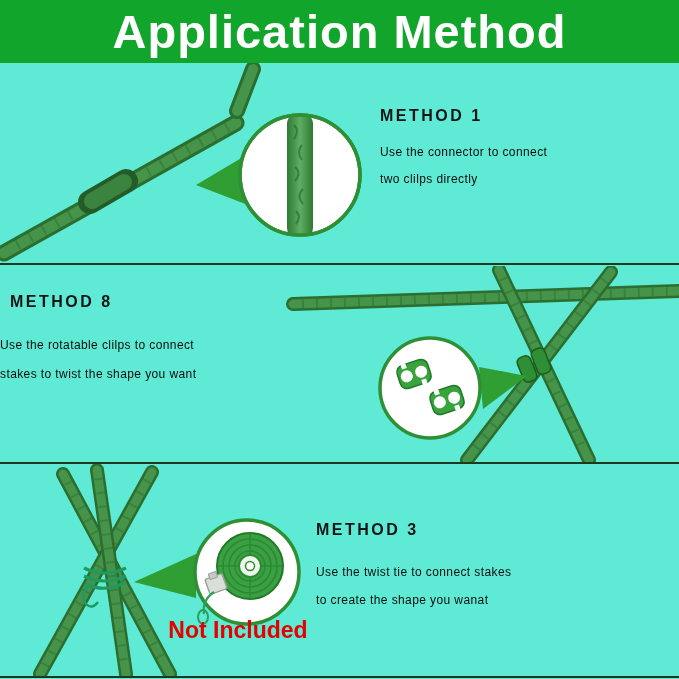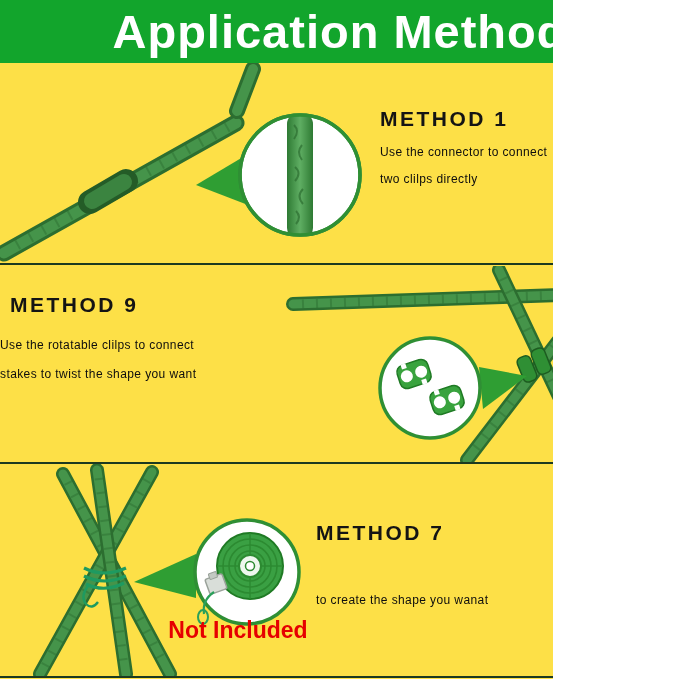--- a/index.html
+++ b/index.html
@@ -1,32 +1,32 @@
 <!DOCTYPE html>
 <html><head>
 <meta charset="utf-8">
 <style>
   * { margin:0; padding:0; box-sizing:border-box; }
   html,body { background:#ffffff; }
   .page {
-    position:relative; width:553px; height:679px; background:#fde047;
+    position:relative; width:679px; height:679px; background:#5eead4;
     overflow:hidden; font-family:"Liberation Sans", sans-serif;
   }
   .banner {
     position:absolute; left:0; top:0; width:679px; height:63px;
     background:#12a52c; display:flex; align-items:center; justify-content:center;
   }
   .banner h1 {
     color:#ffffff; font-size:47px; font-weight:bold; letter-spacing:1px;
     white-space:nowrap;
   }
   .gfx { position:absolute; }
   .divider { position:absolute; left:0; width:679px; height:2px; background:#1c3a20; }
   .m-head {
-    position:absolute; font-size:21px; font-weight:bold; letter-spacing:2.5px;
+    position:absolute; font-size:16px; font-weight:bold; letter-spacing:2.5px;
     color:#141414; white-space:nowrap;
   }
   .m-body {
     position:absolute; font-size:12px; line-height:27px; color:#0d0d0d;
     letter-spacing:0.4px; white-space:nowrap;
   }
   .not-included {
     position:absolute; left:148px; top:617px; width:180px; text-align:center;
     font-size:23px; font-weight:bold; color:#e60000; white-space:nowrap;
   }
@@ -120,21 +120,21 @@
     </g>
     <g transform="translate(447,134) rotate(-18)">
       <rect x="-16" y="-12" width="32" height="24" rx="7" fill="#39a33e" stroke="#1f7a24" stroke-width="1.5"></rect>
       <circle cx="-7.5" cy="0" r="6" fill="#ffffff"></circle>
       <circle cx="7.5" cy="0" r="6" fill="#ffffff"></circle>
       <rect x="-10" y="-13" width="5" height="5" fill="#ffffff"></rect>
       <rect x="5" y="8" width="5" height="5" fill="#ffffff"></rect>
     </g>
   </svg>
 
-  <h2 class="m-head" style="left:10px; top:293px;">METHOD 9</h2>
+  <h2 class="m-head" style="left:10px; top:293px;">METHOD 8</h2>
   <p class="m-body" style="left:0; top:331px; line-height:29px;">
     <span>Use the rotatable clilps to connect</span><br>
     <span>stakes to twist the shape you want</span>
   </p>
 
   <div class="divider" style="top:462px;"></div>
 
   <svg class="gfx" style="left:0; top:464px;" width="679" height="212" viewBox="0 0 679 212">
 
     <g>
@@ -172,23 +172,23 @@
       <circle cx="250" cy="102" r="4.5" fill="#ffffff" stroke="#2c8a31" stroke-width="1.5"></circle>
       <g transform="translate(216,120) rotate(-20)">
         <rect x="-9" y="-8" width="18" height="16" rx="2" fill="#d9ded9" stroke="#9aa29a" stroke-width="1.5"></rect>
         <rect x="-4" y="-12" width="8" height="6" rx="1" fill="#c3c9c3" stroke="#9aa29a" stroke-width="1"></rect>
       </g>
       <path d="M214 128 q-12 8 -10 22" fill="none" stroke="#2aa05a" stroke-width="2.2"></path>
       <ellipse cx="203" cy="153" rx="5" ry="7" fill="none" stroke="#2aa05a" stroke-width="2"></ellipse>
     </g>
   </svg>
 
-  <h2 class="m-head" style="left:316px; top:521px;">METHOD 7</h2>
+  <h2 class="m-head" style="left:316px; top:521px;">METHOD 3</h2>
   <p class="m-body" style="left:316px; top:558px; line-height:28px;">
-    <br>
+    <span>Use the twist tie to connect stakes</span><br>
     <span>to create the shape you wanat</span>
   </p>
 
   <div class="not-included">Not Included</div>
 
   <div class="divider" style="top:676px;"></div>
 
 </div>
 
 </body></html>

